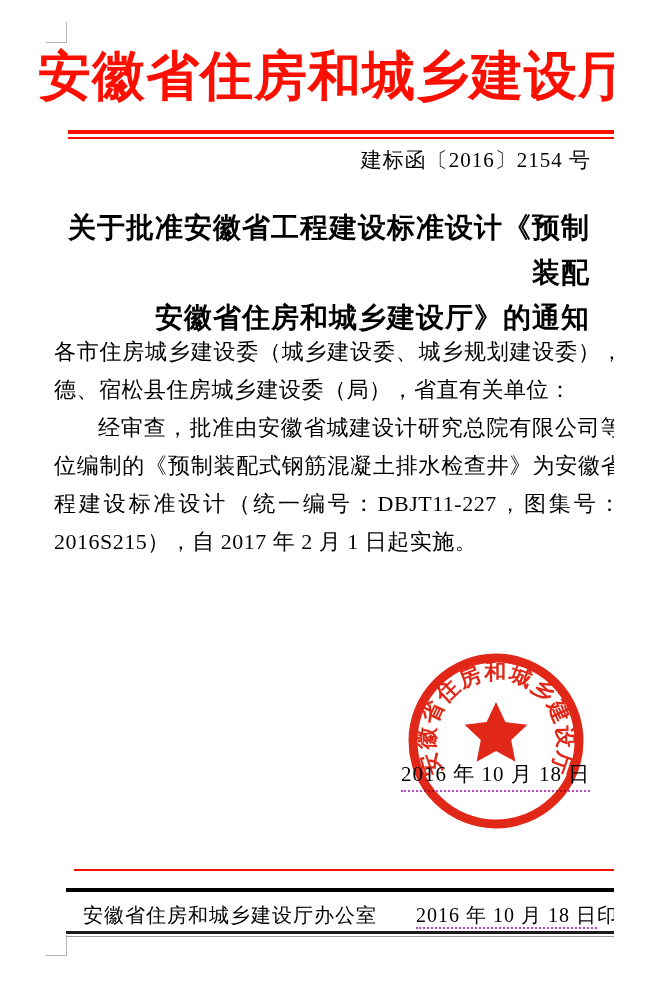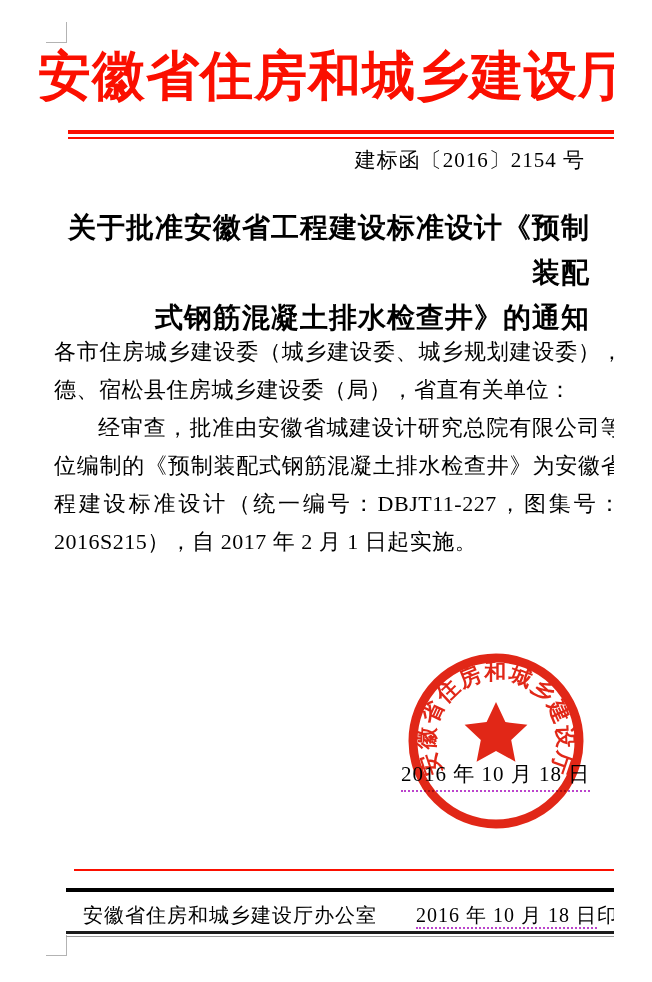--- a/index.html
+++ b/index.html
@@ -18,21 +18,21 @@
 
   .agency {
     position:absolute; left:0; right:0; top:36px; text-align:center;
     font-size:53px; font-weight:bold; letter-spacing:1px; line-height:72px;
     color:#fb0f00; white-space:nowrap;
   }
   .redline-thick { position:absolute; left:30px; width:592px; top:126px; height:4px; background:#fb0f00; }
   .redline-thin  { position:absolute; left:30px; width:592px; top:133px; height:2px; background:#fb0f00; }
 
   .docnum {
-    position:absolute; right:29px; top:142px; font-size:21px; letter-spacing:1px;text-align:center;
+    position:absolute; right:23px; top:142px; font-size:21px; letter-spacing:1px;text-align:center;
   }
 
   .title {
     position:absolute; left:24px; right:24px; top:201px; text-align:right;
     font-size:28px; font-weight:bold; line-height:45px; letter-spacing:1px;
   }
 
   .body-block {
     position:absolute; left:16px; width:592px; top:329px;
     font-size:22px; line-height:38px; text-align:justify; letter-spacing:0.5px;
@@ -78,21 +78,21 @@
 
   <div class="agency">安徽省住房和城乡建设厅</div>
 
   <div class="redline-thick"></div>
   <div class="redline-thin"></div>
 
   <div class="docnum">建标函〔2016〕2154 号</div>
 
   <div class="title">
     <div>关于批准安徽省工程建设标准设计《预制装配</div>
-    <div>式钢筋混凝土排水检查井》的通知</div>
+    <div>安徽省住房和城乡建设厅》的通知</div>
   </div>
 
   <div class="body-block">
     <p>各市住房城乡建设委（城乡建设委、城乡规划建设委），广德、宿松县住房城乡建设委（局），省直有关单位：</p>
     <p class="indent">经审查，批准由安徽省城建设计研究总院有限公司等单位编制的《预制装配式钢筋混凝土排水检查井》为安徽省工程建设标准设计（统一编号：DBJT11-227，图集号：皖 2016S215），自 2017 年 2 月 1 日起实施。</p>
   </div>
 
   <div class="issue-date">2016 年 10 月 18 日</div>
 
   <svg class="seal" viewBox="0 0 182 182" xmlns="http://www.w3.org/2000/svg">

